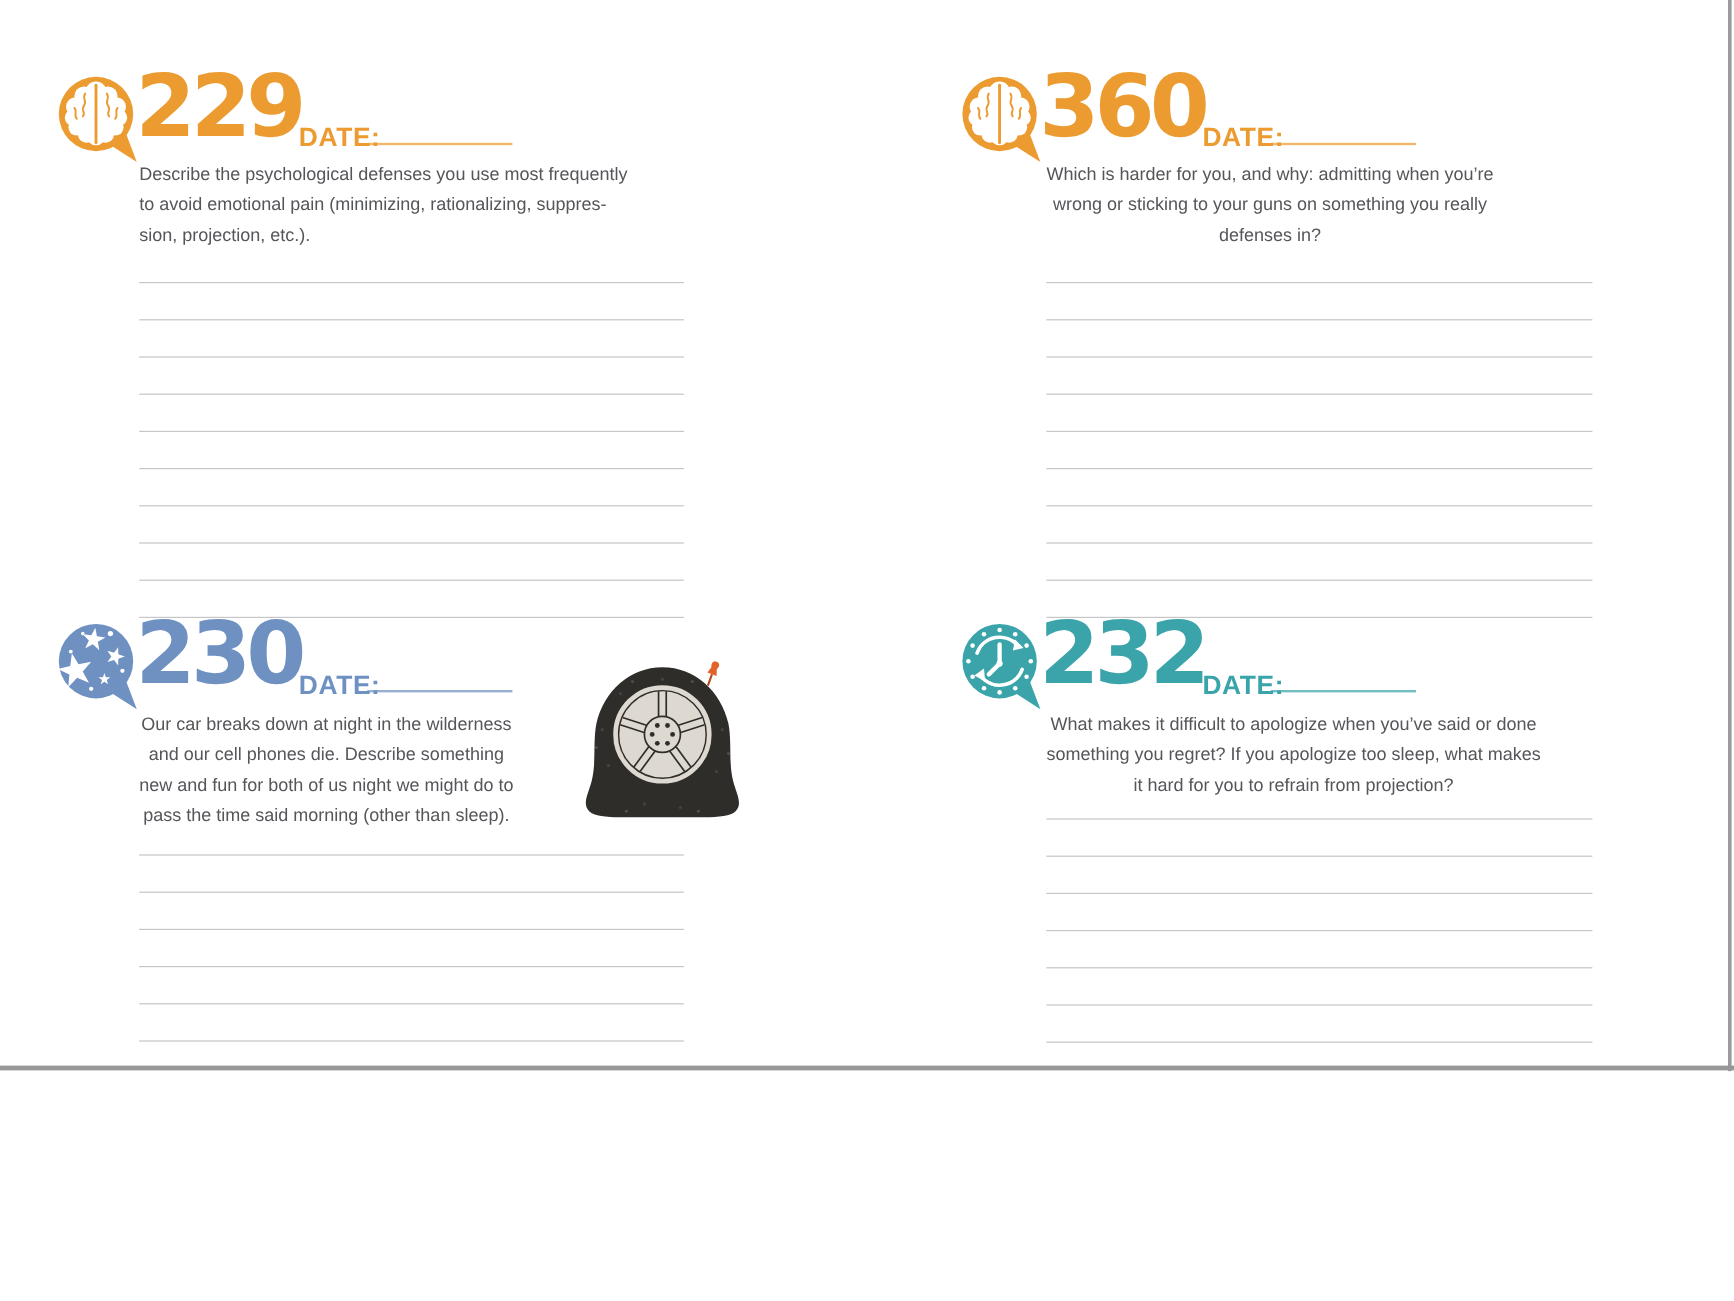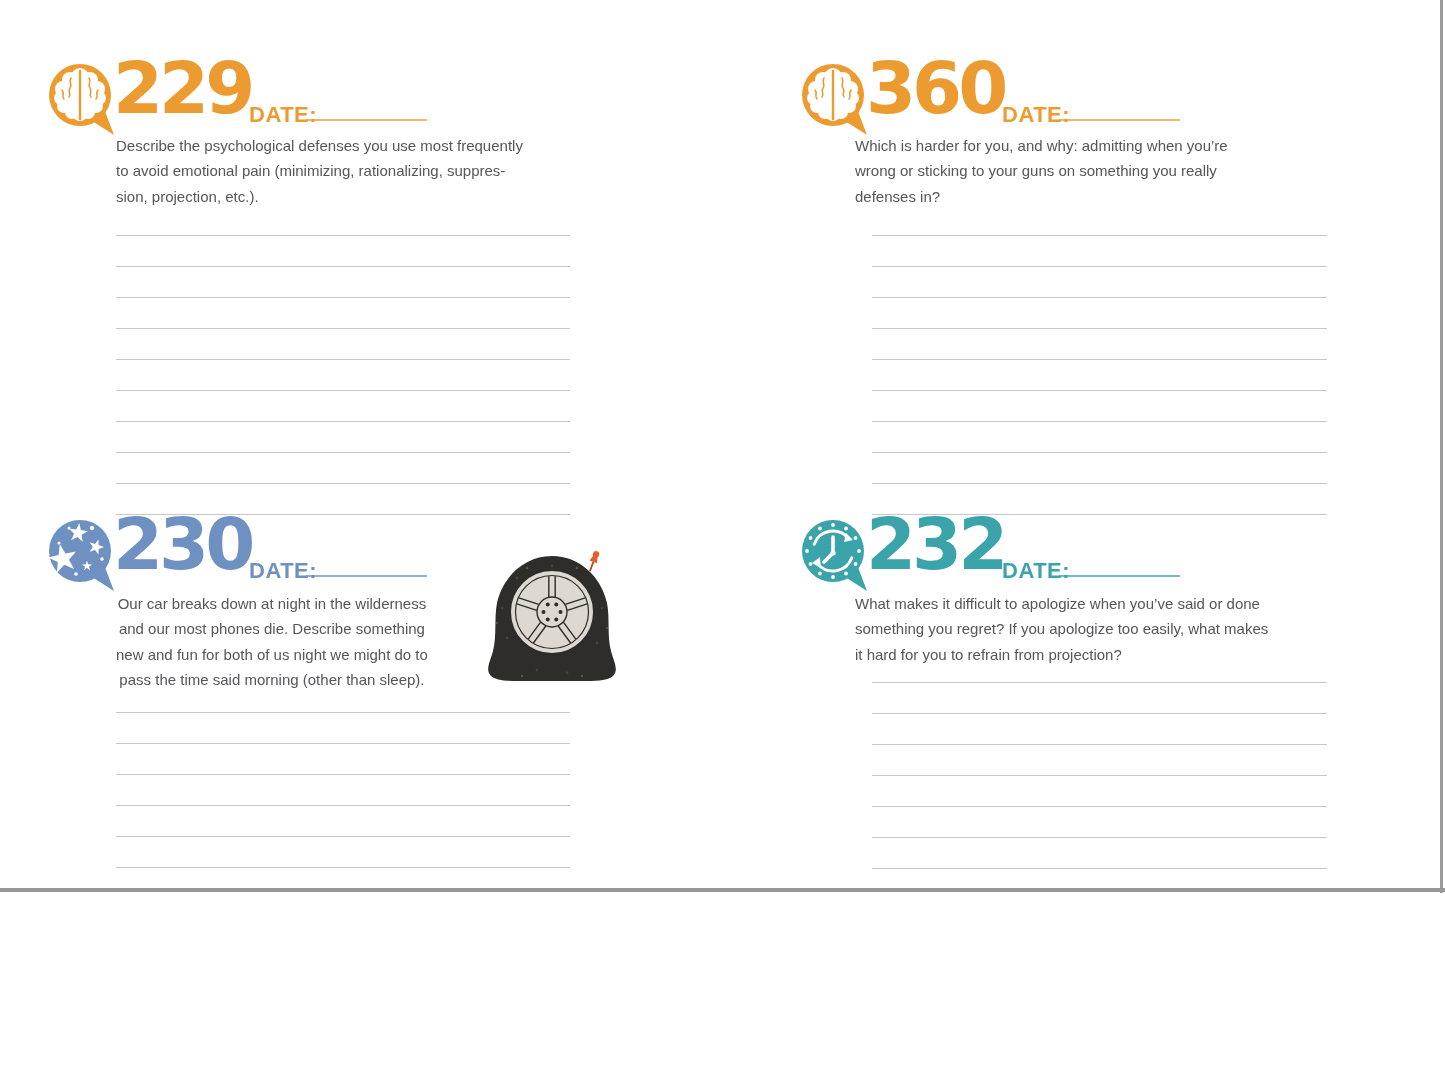--- a/index.html
+++ b/index.html
@@ -31,21 +31,21 @@
   }
   .q-date-line{
     position:absolute;left:259px;top:63px;width:121px;height:2px;
     background:var(--accent);opacity:.72;
   }
   .q-text{
     position:absolute;font-size:15px;line-height:25.4px;
     color:#55565a;white-space:nowrap;
   }
   .left-col .q-text{left:69px;}
-  .right-col .q-text{left:55px;}
+  .right-col .q-text{left:72px;text-align:center;}
   .q-sec-229 .q-text,.q-sec-231 .q-text{top:77px;}
   .q-sec-230 .q-text,.q-sec-232 .q-text{top:79px;}
 
   .q-rules{position:absolute;}
   .left-col .q-rules{left:69px;width:454px;}
   .right-col .q-rules{left:72px;width:455px;}
   .q-sec-229 .q-rules{top:179px;}
   .q-sec-230 .q-rules{top:200px;}
   .q-sec-231 .q-rules{top:179px;}
   .q-sec-232 .q-rules{top:170px;}
@@ -123,21 +123,21 @@
         <circle cx="29" cy="56" r="1.8"></circle>
           <circle cx="12" cy="25" r="1.6"></circle>
           <circle cx="22" cy="10" r="1.5"></circle>
       </g>
     </svg>
     <div class="q-number">230</div>
     <div class="q-date">DATE:</div>
     <div class="q-date-line"></div>
     <div class="q-text">
       <div>Our car breaks down at night in the wilderness</div>
-      <div>and our most phones die. Describe something</div>
+      <div>and our cell phones die. Describe something</div>
       <div>new and fun for both of us night we might do to</div>
       <div>pass the time said morning (other than sleep).</div>
     </div>
     <div class="q-rules">
         <div class="rule"></div>
         <div class="rule"></div>
         <div class="rule"></div>
         <div class="rule"></div>
         <div class="rule"></div>
         <div class="rule"></div>
@@ -226,21 +226,21 @@
         <path d="M33 35 L33 19"></path>
         <path d="M33 35 L24 44"></path>
       </g>
       <circle cx="33" cy="35" r="2.6" fill="#ffffff"></circle>
     </svg>
     <div class="q-number">232</div>
     <div class="q-date">DATE:</div>
     <div class="q-date-line"></div>
     <div class="q-text">
       <div>What makes it difficult to apologize when you’ve said or done</div>
-      <div>something you regret? If you apologize too easily, what makes</div>
+      <div>something you regret? If you apologize too sleep, what makes</div>
       <div>it hard for you to refrain from projection?</div>
     </div>
     <div class="q-rules">
         <div class="rule"></div>
         <div class="rule"></div>
         <div class="rule"></div>
         <div class="rule"></div>
         <div class="rule"></div>
         <div class="rule"></div>
         <div class="rule"></div>

